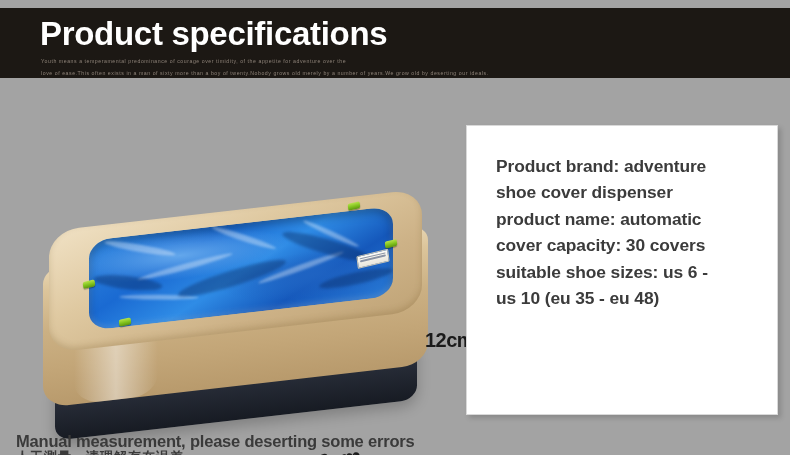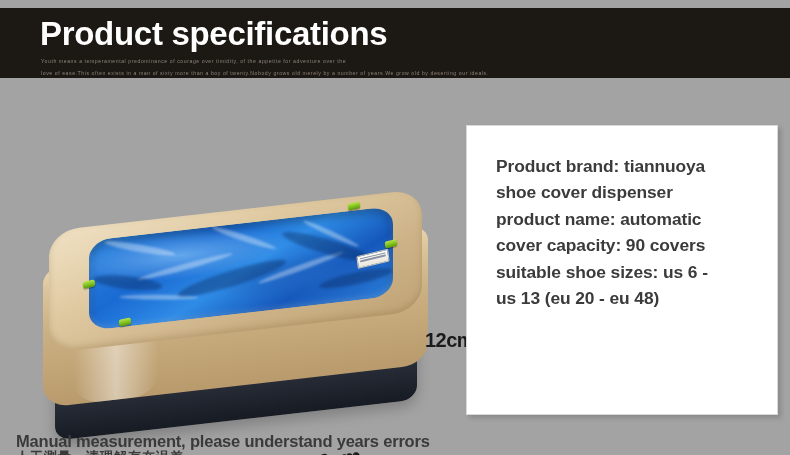--- a/index.html
+++ b/index.html
@@ -192,25 +192,25 @@
       </div>
     </div>
 
     <div class="dim-label dim-12">12cm</div>
     <div class="dim-label dim-40">40cm</div>
     <div class="dim-label dim-21">21cm</div>
   </div>
 
   <div class="spec-panel">
     <div class="spec-text">
-      <div>Product brand: tiannuoya</div>
+      <div>Product brand: adventure</div>
       <div>shoe cover dispenser</div>
       <div>product name: automatic</div>
-      <div>cover capacity: 90 covers</div>
+      <div>cover capacity: 30 covers</div>
       <div>suitable shoe sizes: us 6 -</div>
-      <div>us 13 (eu 20 - eu 48)</div>
+      <div>us 10 (eu 35 - eu 48)</div>
     </div>
   </div>
 
-  <div class="footer-note">Manual measurement, please understand years errors</div>
+  <div class="footer-note">Manual measurement, please deserting some errors</div>
   <div class="footer-cut">人工测量，请理解存在误差</div>
 
 </div>
 
 </body></html>

